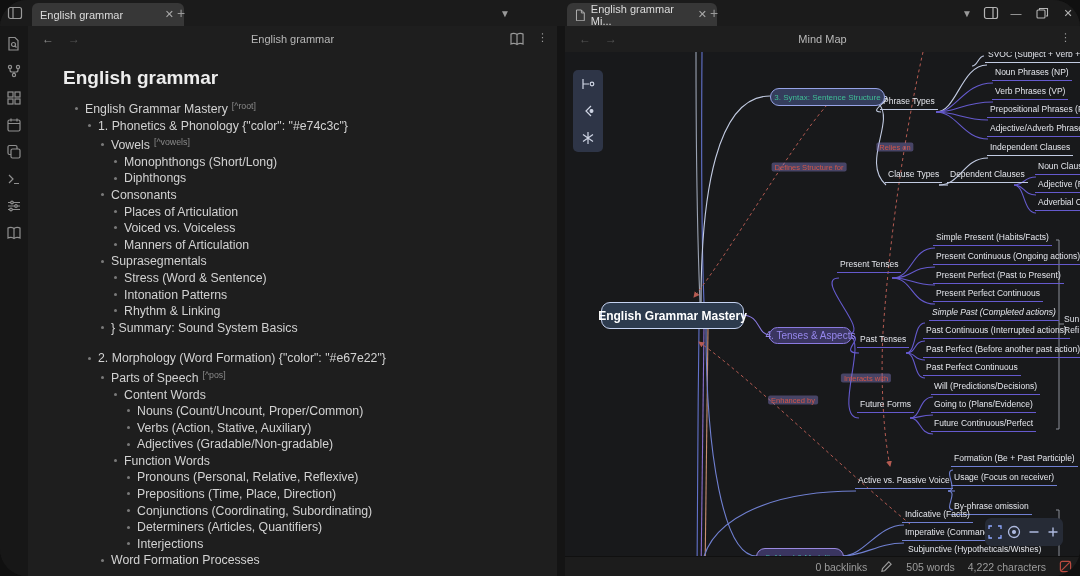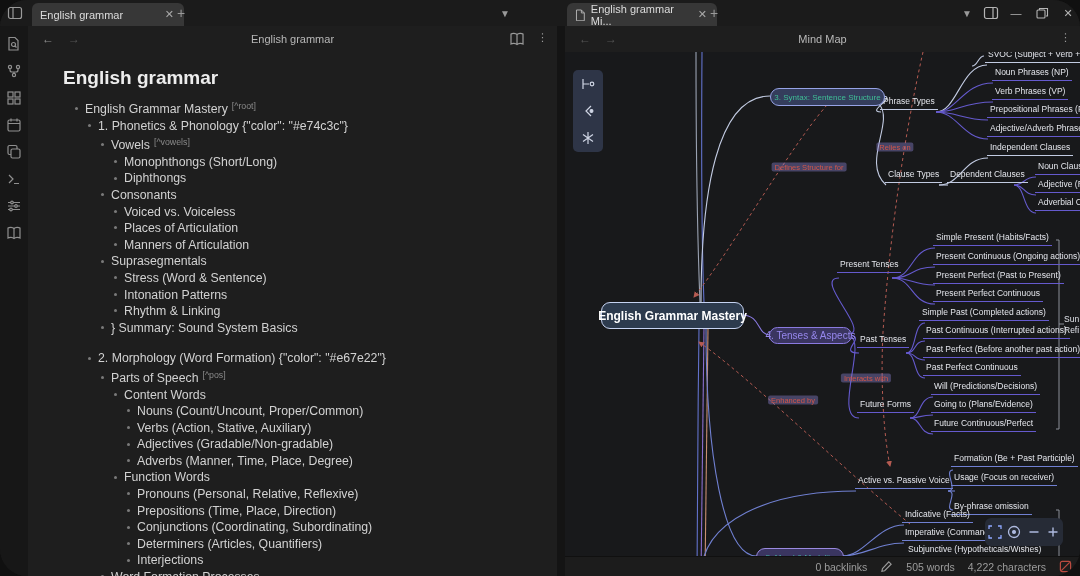--- a/index.html
+++ b/index.html
@@ -185,35 +185,34 @@
 
   <div id="left-pane">
     <div id="note-title">English grammar</div>
     <div>
         <div class="oi" style="padding-left: 12px;"><span class="ob"></span><span class="ot">English Grammar Mastery</span><span class="oref">[^root]</span></div>
         <div class="oi" style="padding-left: 25px;"><span class="ob"></span><span class="ot">1. Phonetics &amp; Phonology {"color": "#e74c3c"}</span></div>
         <div class="oi" style="padding-left: 38px;"><span class="ob"></span><span class="ot">Vowels</span><span class="oref">[^vowels]</span></div>
         <div class="oi" style="padding-left: 51px;"><span class="ob"></span><span class="ot">Monophthongs (Short/Long)</span></div>
         <div class="oi" style="padding-left: 51px;"><span class="ob"></span><span class="ot">Diphthongs</span></div>
         <div class="oi" style="padding-left: 38px;"><span class="ob"></span><span class="ot">Consonants</span></div>
+        <div class="oi" style="padding-left: 51px;"><span class="ob"></span><span class="ot">Places of Articulation</span></div>
         <div class="oi" style="padding-left: 51px;"><span class="ob"></span><span class="ot">Voiced vs. Voiceless</span></div>
-        <div class="oi" style="padding-left: 51px;"><span class="ob"></span><span class="ot">Places of Articulation</span></div>
         <div class="oi" style="padding-left: 51px;"><span class="ob"></span><span class="ot">Manners of Articulation</span></div>
         <div class="oi" style="padding-left: 38px;"><span class="ob"></span><span class="ot">Suprasegmentals</span></div>
         <div class="oi" style="padding-left: 51px;"><span class="ob"></span><span class="ot">Stress (Word &amp; Sentence)</span></div>
         <div class="oi" style="padding-left: 51px;"><span class="ob"></span><span class="ot">Intonation Patterns</span></div>
         <div class="oi" style="padding-left: 51px;"><span class="ob"></span><span class="ot">Rhythm &amp; Linking</span></div>
         <div class="oi" style="padding-left: 38px;"><span class="ob"></span><span class="ot">} Summary: Sound System Basics</span></div>
         <div class="oi gap" style="padding-left: 25px;"><span class="ob"></span><span class="ot">2. Morphology (Word Formation) {"color": "#e67e22"}</span></div>
         <div class="oi" style="padding-left: 38px;"><span class="ob"></span><span class="ot">Parts of Speech</span><span class="oref">[^pos]</span></div>
         <div class="oi" style="padding-left: 51px;"><span class="ob"></span><span class="ot">Content Words</span></div>
         <div class="oi" style="padding-left: 64px;"><span class="ob"></span><span class="ot">Nouns (Count/Uncount, Proper/Common)</span></div>
         <div class="oi" style="padding-left: 64px;"><span class="ob"></span><span class="ot">Verbs (Action, Stative, Auxiliary)</span></div>
         <div class="oi" style="padding-left: 64px;"><span class="ob"></span><span class="ot">Adjectives (Gradable/Non-gradable)</span></div>
-        <div class="oi" style="padding-left: 64px;"><span class="ob"></span><span class="ot">Adverbs (Manner, Time, Place, Degree)</span></div>
         <div class="oi" style="padding-left: 51px;"><span class="ob"></span><span class="ot">Function Words</span></div>
         <div class="oi" style="padding-left: 64px;"><span class="ob"></span><span class="ot">Pronouns (Personal, Relative, Reflexive)</span></div>
         <div class="oi" style="padding-left: 64px;"><span class="ob"></span><span class="ot">Prepositions (Time, Place, Direction)</span></div>
         <div class="oi" style="padding-left: 64px;"><span class="ob"></span><span class="ot">Conjunctions (Coordinating, Subordinating)</span></div>
         <div class="oi" style="padding-left: 64px;"><span class="ob"></span><span class="ot">Determiners (Articles, Quantifiers)</span></div>
         <div class="oi" style="padding-left: 64px;"><span class="ob"></span><span class="ot">Interjections</span></div>
         <div class="oi" style="padding-left: 38px;"><span class="ob"></span><span class="ot">Word Formation Processes</span></div>
       </div>
   </div>
 
@@ -311,21 +310,21 @@
         <div class="mtext" style="left: 382px; top: 117px; border-bottom-color: rgb(194, 203, 226);">Dependent Clauses</div>
         <div class="mtext" style="left: 470px; top: 109px; border-bottom-color: rgb(101, 90, 206);">Noun Clauses</div>
         <div class="mtext" style="left: 470px; top: 127px; border-bottom-color: rgb(101, 90, 206);">Adjective (Rel</div>
         <div class="mtext" style="left: 470px; top: 145px; border-bottom-color: rgb(101, 90, 206);">Adverbial Cla</div>
         <div class="mtext" style="left: 272px; top: 207px; border-bottom-color: rgb(101, 90, 206);">Present Tenses</div>
         <div class="mtext" style="left: 368px; top: 180px; border-bottom-color: rgb(101, 90, 206);">Simple Present (Habits/Facts)</div>
         <div class="mtext" style="left: 368px; top: 199px; border-bottom-color: rgb(101, 90, 206);">Present Continuous (Ongoing actions)</div>
         <div class="mtext" style="left: 368px; top: 218px; border-bottom-color: rgb(101, 90, 206);">Present Perfect (Past to Present)</div>
         <div class="mtext" style="left: 368px; top: 236px; border-bottom-color: rgb(101, 90, 206);">Present Perfect Continuous</div>
         <div class="mtext" style="left: 292px; top: 282px; border-bottom-color: rgb(101, 90, 206);">Past Tenses</div>
-        <div class="mtext" style="left: 354px; top: 255px; border-bottom-color: rgb(101, 90, 206);">Simple Past (Completed actions)</div>
+        <div class="mtext" style="left: 364px; top: 255px; border-bottom-color: rgb(101, 90, 206); font-style: italic;">Simple Past (Completed actions)</div>
         <div class="mtext" style="left: 358px; top: 273px; border-bottom-color: rgb(101, 90, 206);">Past Continuous (Interrupted actions)</div>
         <div class="mtext" style="left: 358px; top: 292px; border-bottom-color: rgb(101, 90, 206);">Past Perfect (Before another past action)</div>
         <div class="mtext" style="left: 358px; top: 310px; border-bottom-color: rgb(101, 90, 206);">Past Perfect Continuous</div>
         <div class="mtext" style="left: 292px; top: 347px; border-bottom-color: rgb(101, 90, 206);">Future Forms</div>
         <div class="mtext" style="left: 366px; top: 329px; border-bottom-color: rgb(101, 90, 206);">Will (Predictions/Decisions)</div>
         <div class="mtext" style="left: 366px; top: 347px; border-bottom-color: rgb(101, 90, 206);">Going to (Plans/Evidence)</div>
         <div class="mtext" style="left: 366px; top: 366px; border-bottom-color: rgb(101, 90, 206);">Future Continuous/Perfect</div>
         <div class="mtext" style="left: 290px; top: 423px; border-bottom-color: rgb(112, 128, 210);">Active vs. Passive Voice</div>
         <div class="mtext" style="left: 386px; top: 401px; border-bottom-color: rgb(112, 128, 210);">Formation (Be + Past Participle)</div>
         <div class="mtext" style="left: 386px; top: 420px; border-bottom-color: rgb(112, 128, 210);">Usage (Focus on receiver)</div>

